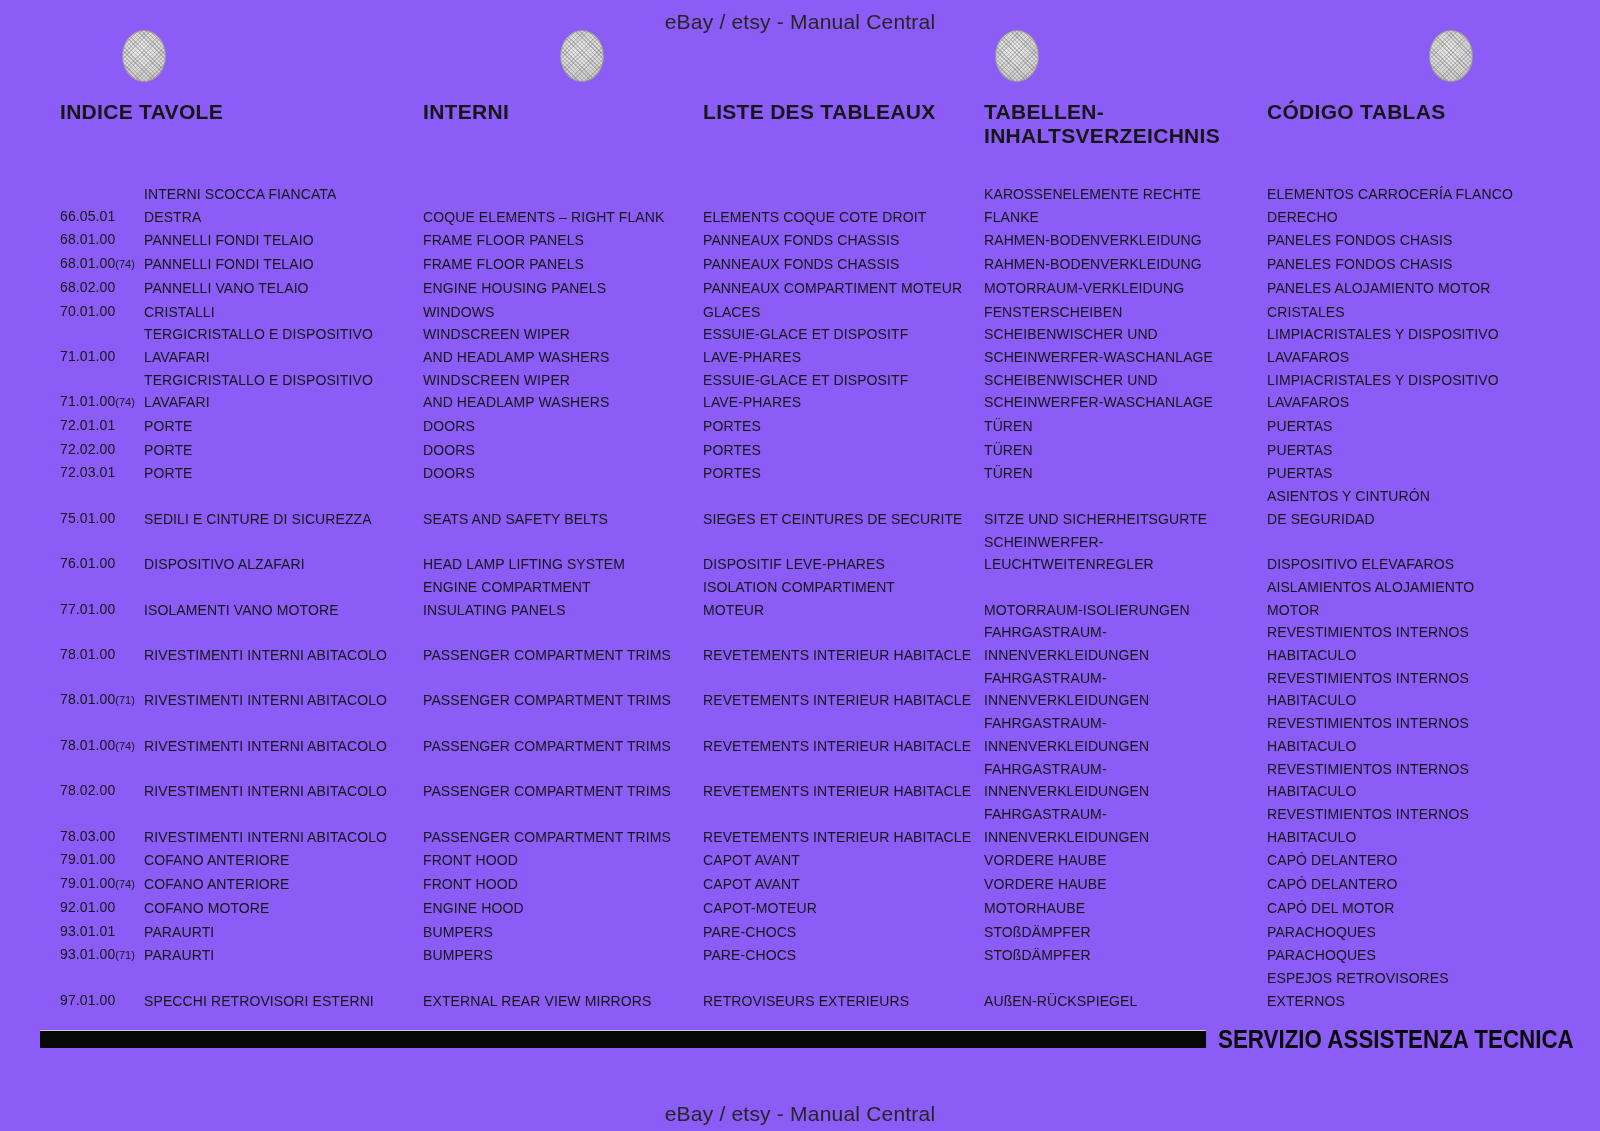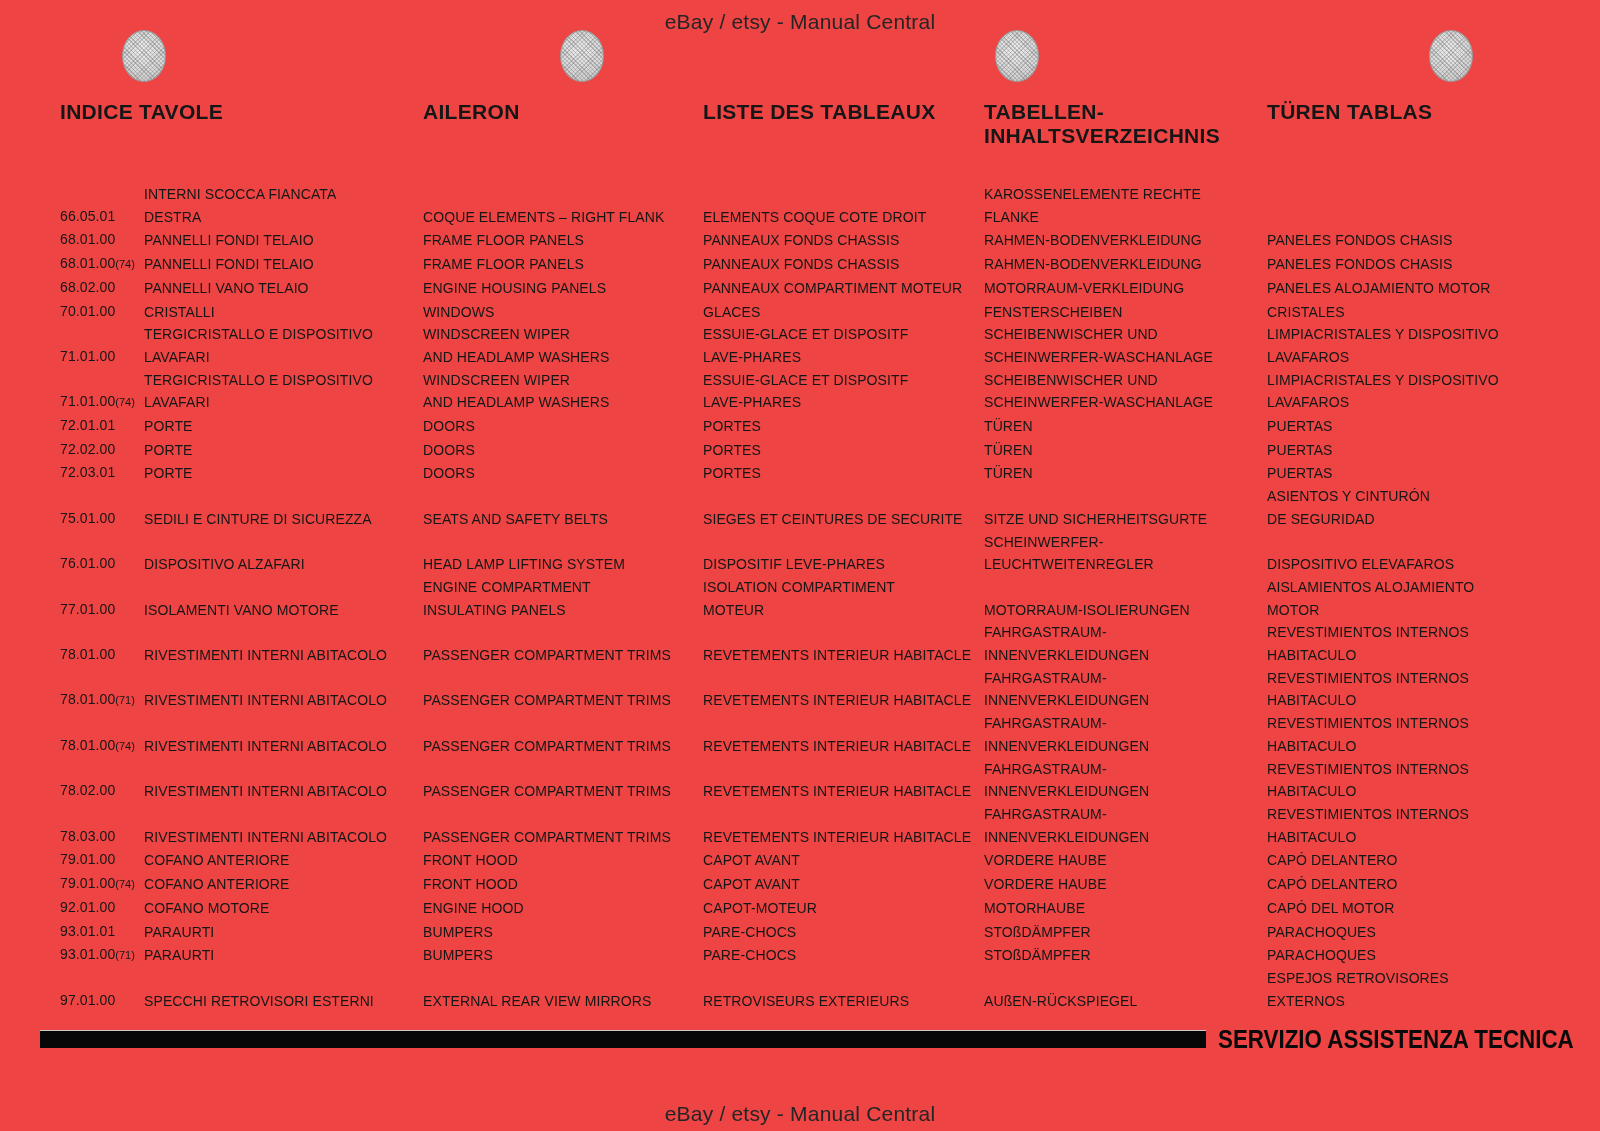--- a/index.html
+++ b/index.html
@@ -3,21 +3,21 @@
 <meta charset="utf-8">
 <style>
   html,body{margin:0;padding:0;}
   body{
     width:1600px;height:1131px;
     background:#ffffff;
     font-family:"Liberation Sans", sans-serif;
     color:#161616;
     overflow:hidden;
   }
-  .page{position:relative;width:1600px;height:1131px;background:#ef4444;}
+  .page{position:relative;width:1600px;height:1131px;background:#8b5cf6;}
 
   
   .watermark{
     position:absolute;left:0;width:1600px;text-align:center;
     font-size:21px;color:#252525;letter-spacing:0.2px;
   }
   .watermark.top{top:10px;}
   .watermark.bottom{top:1102px;}
 
   
@@ -81,36 +81,38 @@
 
   <div class="watermark top">eBay / etsy - Manual Central</div>
 
   <div class="hole h1"></div>
   <div class="hole h2"></div>
   <div class="hole h3"></div>
   <div class="hole h4"></div>
 
   <div class="header-row">
     <div class="hc hc1">INDICE TAVOLE</div>
-    <div class="hc hc2">AILERON</div>
+    <div class="hc hc2">INTERNI</div>
     <div class="hc hc3">LISTE DES TABLEAUX</div>
     <div class="hc hc4">TABELLEN-
 INHALTSVERZEICHNIS</div>
-    <div class="hc hc5">TÜREN TABLAS</div>
+    <div class="hc hc5">CÓDIGO TABLAS</div>
   </div>
 
   <div class="table-body">
   <div class="trow">
     <div class="cell code"><span class="code-base">66.05.01</span><span class="code-suffix"></span></div>
     <div class="cell it">INTERNI SCOCCA FIANCATA
 DESTRA</div>
     <div class="cell en">COQUE ELEMENTS – RIGHT FLANK</div>
     <div class="cell fr">ELEMENTS COQUE COTE DROIT</div>
     <div class="cell de">KAROSSENELEMENTE RECHTE
 FLANKE</div>
+    <div class="cell es">ELEMENTOS CARROCERÍA FLANCO
+DERECHO</div>
   </div>
 
   <div class="trow">
     <div class="cell code"><span class="code-base">68.01.00</span><span class="code-suffix"></span></div>
     <div class="cell it">PANNELLI FONDI TELAIO</div>
     <div class="cell en">FRAME FLOOR PANELS</div>
     <div class="cell fr">PANNEAUX FONDS CHASSIS</div>
     <div class="cell de">RAHMEN-BODENVERKLEIDUNG</div>
     <div class="cell es">PANELES FONDOS CHASIS</div>
   </div>

